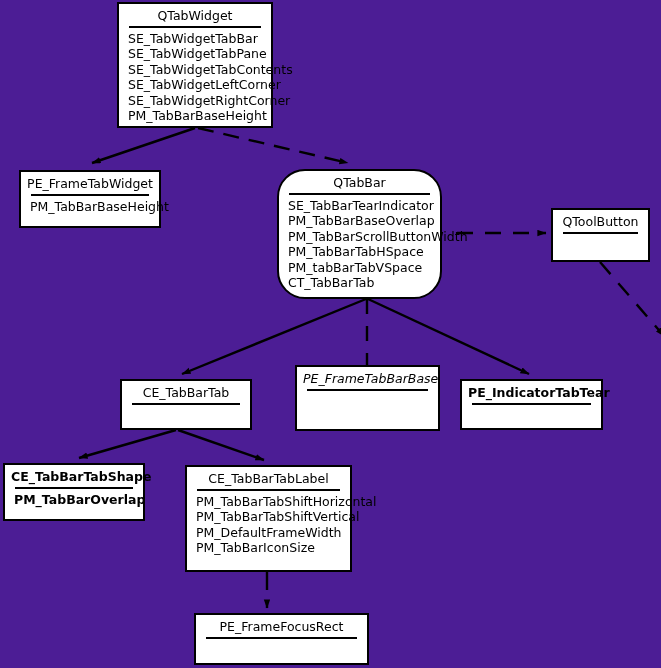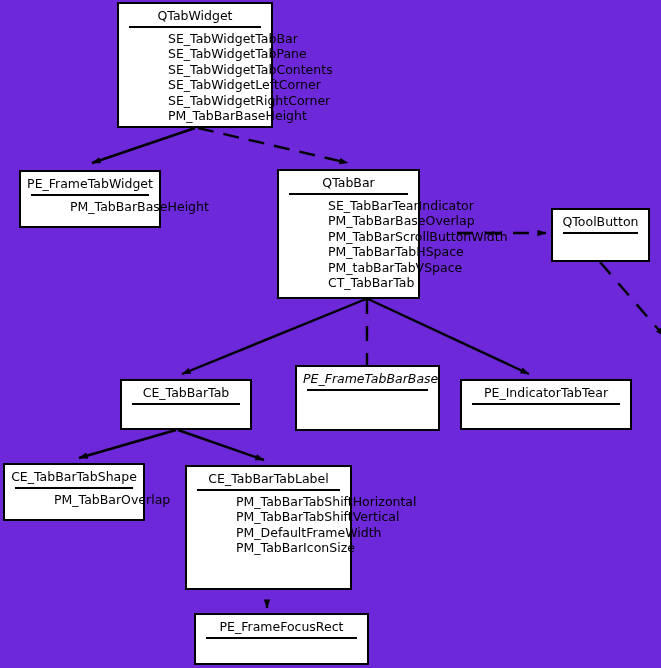--- a/index.html
+++ b/index.html
@@ -41,36 +41,35 @@
     padding: 4px 6px 2px 6px;
     white-space: nowrap;
   }
   .node-rule {
     height: 0;
     border-top: 2px solid #000000;
     margin: 1px 10px 3px 10px;
   }
   .node-members {
     padding: 0 0 4px 9px;
-    margin-left: 40px;
   }
   .member {
     font-size: 12.5px;
     color: #000000;
     line-height: 15.4px;
     white-space: nowrap;
   }
   .node-empty .node-members {
     min-height: 14px;
   }
 </style>
 </head>
 <body>
 
-<div id="canvas" style="width: 661px; height: 668px; background: #6d28d9;">
+<div id="canvas" style="width: 661px; height: 668px; background: #4c1d95;">
 
   <svg id="edges" viewBox="0 0 661 668" width="661" height="668" xmlns="http://www.w3.org/2000/svg">
     <defs>
       <marker id="ahead" markerWidth="10" markerHeight="10" refX="8.6" refY="3.2" orient="auto" markerUnits="userSpaceOnUse">
         <path d="M0,0 L9,3.2 L0,6.4 z" fill="#000000"></path>
       </marker>
     </defs>
 
     <g>
       <line x1="195" y1="128" x2="92" y2="163" stroke="#000000" stroke-width="2.4" marker-end="url(#ahead)"></line>
@@ -127,21 +126,21 @@
   </div>
 
   <div class="node" style="left: 19px; top: 170px; width: 142px; height: 58px;">
     <div class="node-title">PE_FrameTabWidget</div>
     <div class="node-rule"></div>
     <div class="node-members">
         <div class="member">PM_TabBarBaseHeight</div>
       </div>
   </div>
 
-  <div class="node" style="left: 277px; top: 169px; width: 143px; height: 130px;">
+  <div class="node" style="left: 277px; top: 169px; width: 165px; height: 130px; border-radius: 28px;">
     <div class="node-title">QTabBar</div>
     <div class="node-rule"></div>
     <div class="node-members">
         <div class="member">SE_TabBarTearIndicator</div>
         <div class="member">PM_TabBarBaseOverlap</div>
         <div class="member">PM_TabBarScrollButtonWidth</div>
         <div class="member">PM_TabBarTabHSpace</div>
         <div class="member">PM_tabBarTabVSpace</div>
         <div class="member">CT_TabBarTab</div>
       </div>
@@ -158,35 +157,35 @@
     <div class="node-rule"></div>
     <div class="node-members"></div>
   </div>
 
   <div class="node node-empty" style="left: 295px; top: 365px; width: 145px; height: 66px; font-style: italic;">
     <div class="node-title">PE_FrameTabBarBase</div>
     <div class="node-rule"></div>
     <div class="node-members"></div>
   </div>
 
-  <div class="node node-empty" style="left: 460px; top: 379px; width: 172px; height: 51px;">
+  <div class="node node-empty" style="left: 460px; top: 379px; width: 143px; height: 51px; font-weight: bold;">
     <div class="node-title">PE_IndicatorTabTear</div>
     <div class="node-rule"></div>
     <div class="node-members"></div>
   </div>
 
-  <div class="node" style="left: 3px; top: 463px; width: 142px; height: 58px;">
+  <div class="node" style="left: 3px; top: 463px; width: 142px; height: 58px; font-weight: bold;">
     <div class="node-title">CE_TabBarTabShape</div>
     <div class="node-rule"></div>
     <div class="node-members">
         <div class="member">PM_TabBarOverlap</div>
       </div>
   </div>
 
-  <div class="node" style="left: 185px; top: 465px; width: 167px; height: 125px;">
+  <div class="node" style="left: 185px; top: 465px; width: 167px; height: 107px;">
     <div class="node-title">CE_TabBarTabLabel</div>
     <div class="node-rule"></div>
     <div class="node-members">
         <div class="member">PM_TabBarTabShiftHorizontal</div>
         <div class="member">PM_TabBarTabShiftVertical</div>
         <div class="member">PM_DefaultFrameWidth</div>
         <div class="member">PM_TabBarIconSize</div>
       </div>
   </div>
 

